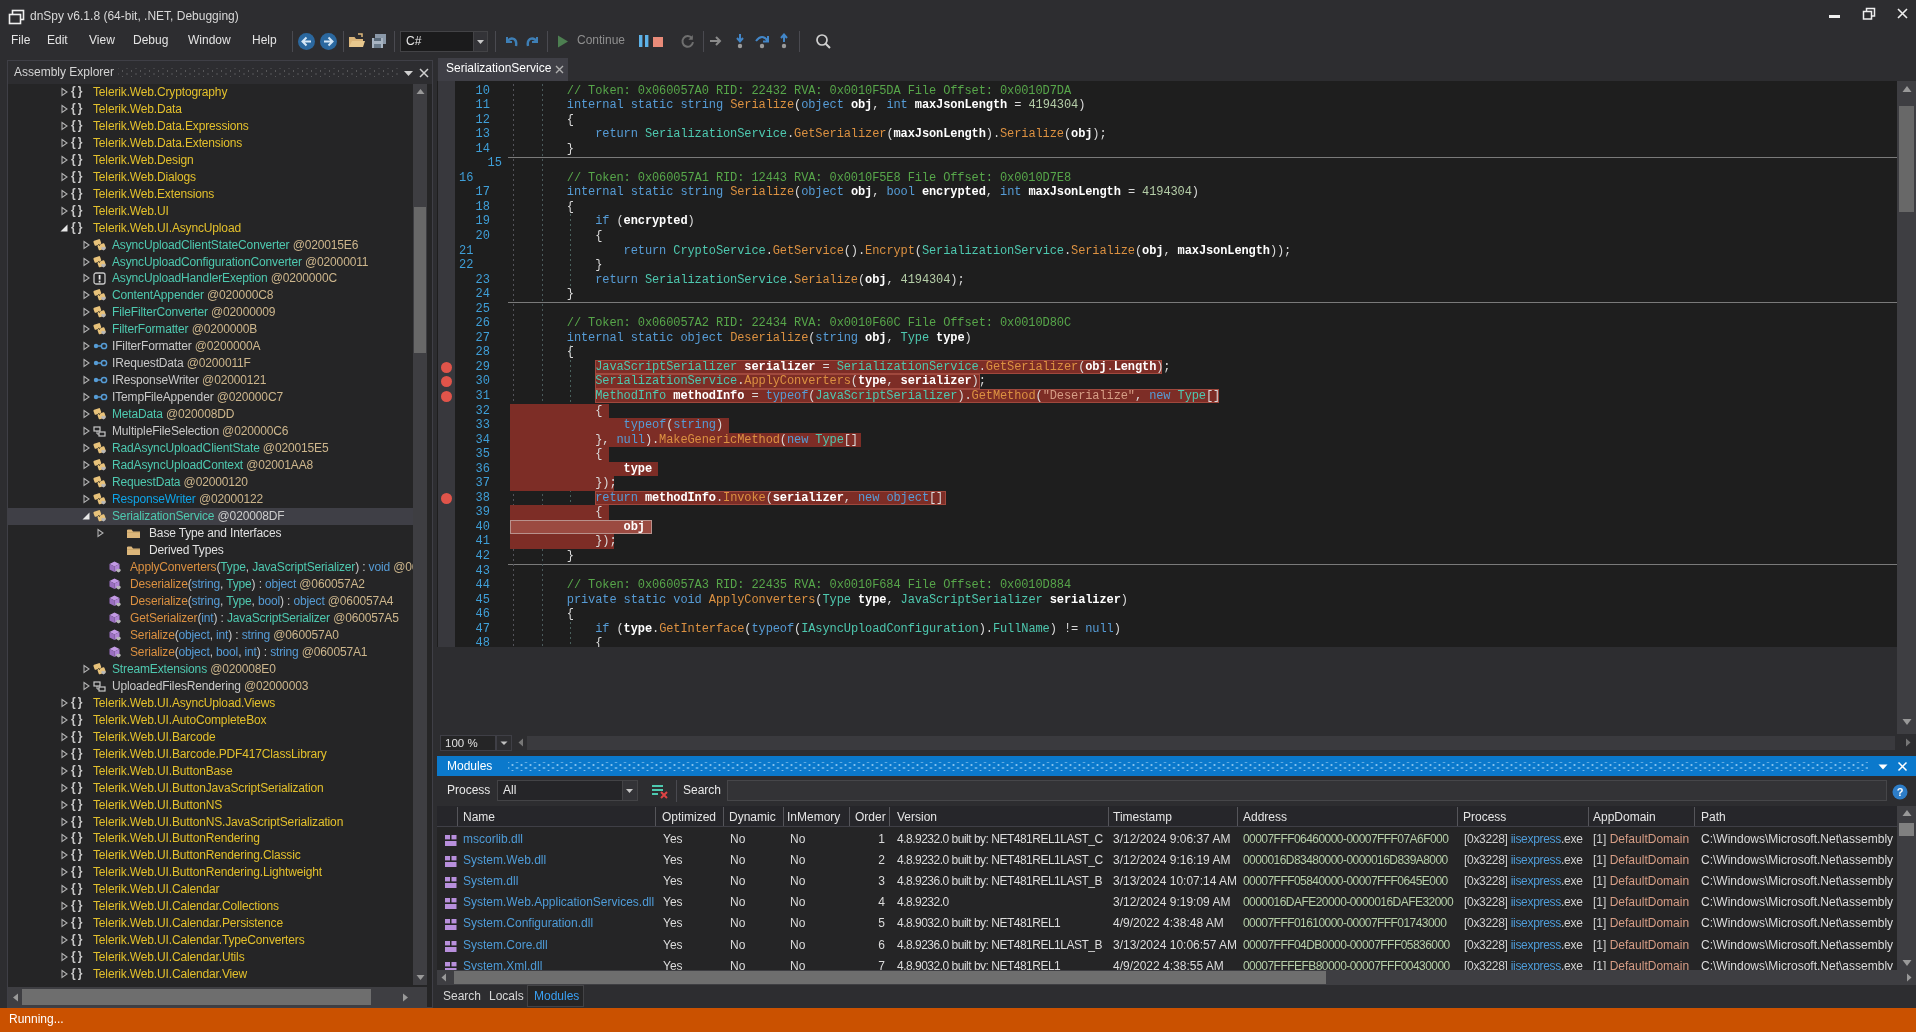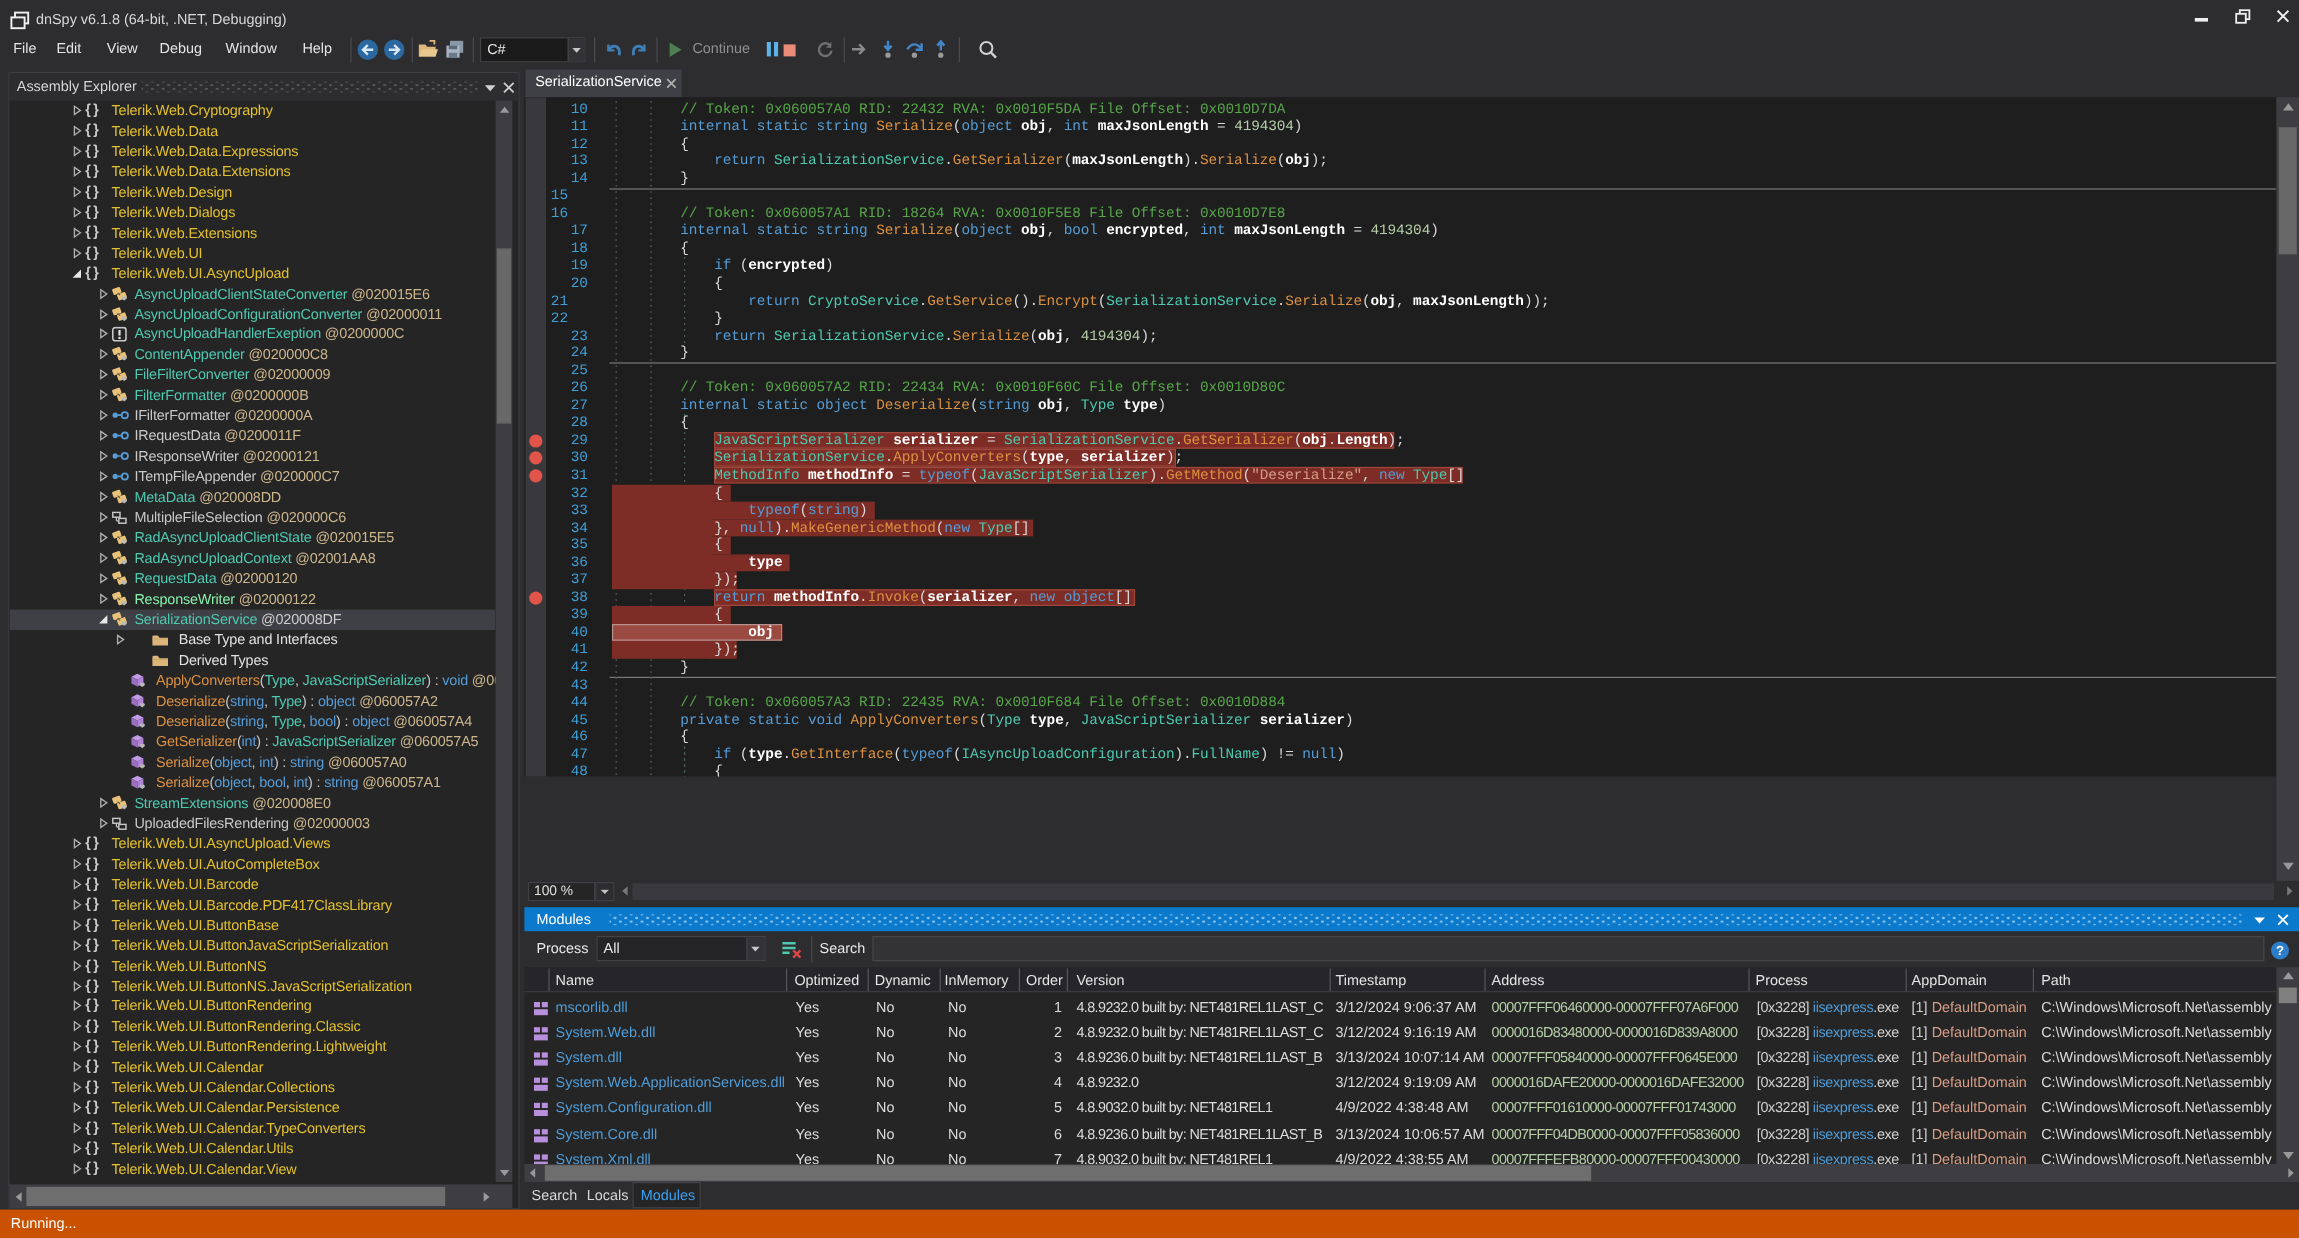--- a/index.html
+++ b/index.html
@@ -309,21 +309,21 @@
 <div class="abs ui" style="left:104px;top:391.10999999999996px"><span style="color:#4ec9b0">RequestData</span> <span class="tan">@02000120</span></div>
 <svg style="position:absolute;left:73px;top:410.08px" width="10" height="10" viewBox="0 0 10 10">
         <path d="M3,1.5 L8,5 L3,8.5 Z" fill="none" stroke="#b0b0b0" stroke-width="1.1"></path>
       </svg>
 <svg style="position:absolute;left:85px;top:408.08px" width="14" height="14" viewBox="0 0 14 14">
         <rect x="1" y="2" width="7" height="5.2" rx="1" transform="rotate(-20 4 5)" fill="#e8c27a"></rect>
         <rect x="5" y="6" width="7.4" height="5.4" rx="1" transform="rotate(-20 9 9)" fill="#e8c27a"></rect>
         <path d="M5 6 l2 2" stroke="#6b5a33" stroke-width="1"></path>
         <path d="M10.5,9.5 q1,-1.3 2,0 q1,1.3 -2,3 q-3,-1.7 -2,-3 q1,-1.3 2,0" fill="#b9b9b9"></path>
       </svg>
-<div class="abs ui" style="left:104px;top:408.08px"><span style="color:#86efac">ResponseWriter</span> <span class="tan">@02000122</span></div>
+<div class="abs ui" style="left:104px;top:408.08px"><span style="color:#0ea5e9">ResponseWriter</span> <span class="tan">@02000122</span></div>
 <div class="abs" style="left:0px;top:423.54999999999995px;width:405px;height:17px;background:#3f3f46"></div>
 <svg style="position:absolute;left:73px;top:427.04999999999995px" width="10" height="10" viewBox="0 0 10 10">
         <path d="M8.5,1.5 L8.5,8.5 L1.5,8.5 Z" fill="#e8e8e8"></path>
       </svg>
 <svg style="position:absolute;left:85px;top:425.04999999999995px" width="14" height="14" viewBox="0 0 14 14">
         <rect x="1" y="2" width="7" height="5.2" rx="1" transform="rotate(-20 4 5)" fill="#e8c27a"></rect>
         <rect x="5" y="6" width="7.4" height="5.4" rx="1" transform="rotate(-20 9 9)" fill="#e8c27a"></rect>
         <path d="M5 6 l2 2" stroke="#6b5a33" stroke-width="1"></path>
         <path d="M10.5,9.5 q1,-1.3 2,0 q1,1.3 -2,3 q-3,-1.7 -2,-3 q1,-1.3 2,0" fill="#b9b9b9"></path>
       </svg>
@@ -536,21 +536,21 @@
 <div class="abs" style="left:158px;top:409.8px;width:351px;height:14.5px;background:#7d2d26;box-shadow:inset 0 0 0 1px rgba(190,95,80,0.55)"></div>
 <div class="abs" style="left:73px;top:424.3px;width:83px;height:43.6px;background:#7d2d26"></div>
 <div class="abs" style="left:154px;top:424.3px;width:18px;height:14.5px;background:#7d2d26"></div>
 <div class="abs" style="left:154px;top:453.4px;width:23px;height:14.5px;background:#7d2d26"></div>
 <div class="abs" style="left:73px;top:438.9px;width:142px;height:14.5px;background:#9b4a41;box-shadow:inset 0 0 0 1px rgba(215,215,215,0.5)"></div>
 <div class="ln abs" style="left:22px;top:2.5px;width:31px;text-align:right">10</div>
 <div class="ln abs" style="left:22px;top:17.0px;width:31px;text-align:right">11</div>
 <div class="ln abs" style="left:22px;top:31.6px;width:31px;text-align:right">12</div>
 <div class="ln abs" style="left:22px;top:46.1px;width:31px;text-align:right">13</div>
 <div class="ln abs" style="left:22px;top:60.7px;width:31px;text-align:right">14</div>
-<div class="ln abs" style="left:22px;top:75.2px;width:31px;text-align:left">15</div>
+<div class="ln abs" style="left:34px;top:75.2px;width:31px;text-align:right">15</div>
 <div class="ln abs" style="left:22px;top:89.8px;width:31px;text-align:left">16</div>
 <div class="ln abs" style="left:22px;top:104.3px;width:31px;text-align:right">17</div>
 <div class="ln abs" style="left:22px;top:118.9px;width:31px;text-align:right">18</div>
 <div class="ln abs" style="left:22px;top:133.4px;width:31px;text-align:right">19</div>
 <div class="ln abs" style="left:22px;top:147.9px;width:31px;text-align:right">20</div>
 <div class="ln abs" style="left:22px;top:162.5px;width:31px;text-align:left">21</div>
 <div class="ln abs" style="left:22px;top:177.0px;width:31px;text-align:left">22</div>
 <div class="ln abs" style="left:22px;top:191.6px;width:31px;text-align:right">23</div>
 <div class="ln abs" style="left:22px;top:206.1px;width:31px;text-align:right">24</div>
 <div class="ln abs" style="left:22px;top:220.7px;width:31px;text-align:right">25</div>
@@ -581,21 +581,21 @@
 <div class="ln abs" style="left:22px;top:584.3px;width:31px;text-align:right">50</div>
 <div class="ln abs" style="left:22px;top:598.8px;width:31px;text-align:right">51</div>
 <div class="ln abs" style="left:22px;top:613.4px;width:31px;text-align:right">52</div>
 <div class="ln abs" style="left:22px;top:627.9px;width:31px;text-align:right">53</div>
 <div class="ln abs" style="left:22px;top:642.5px;width:31px;text-align:right">54</div>
 <div class="code abs" style="left:129.8px;top:2.5px"><span class="c">// Token: 0x060057A0 RID: 22432 RVA: 0x0010F5DA File Offset: 0x0010D7DA</span></div>
 <div class="code abs" style="left:129.8px;top:17.0px"><span class="k">internal static string </span><span class="m">Serialize</span>(<span class="k">object</span> <span class="v">obj</span>, <span class="k">int</span> <span class="v">maxJsonLength</span> = <span class="n">4194304</span>)</div>
 <div class="code abs" style="left:129.8px;top:31.6px">{</div>
 <div class="code abs" style="left:158.2px;top:46.1px"><span class="k">return </span><span class="t">SerializationService</span>.<span class="m">GetSerializer</span>(<span class="v">maxJsonLength</span>).<span class="m">Serialize</span>(<span class="v">obj</span>);</div>
 <div class="code abs" style="left:129.8px;top:60.7px">}</div>
-<div class="code abs" style="left:129.8px;top:89.8px"><span class="c">// Token: 0x060057A1 RID: 18264 RVA: 0x0010F5E8 File Offset: 0x0010D7E8</span></div>
+<div class="code abs" style="left:129.8px;top:89.8px"><span class="c">// Token: 0x060057A1 RID: 12443 RVA: 0x0010F5E8 File Offset: 0x0010D7E8</span></div>
 <div class="code abs" style="left:129.8px;top:104.3px"><span class="k">internal static string </span><span class="m">Serialize</span>(<span class="k">object</span> <span class="v">obj</span>, <span class="k">bool</span> <span class="v">encrypted</span>, <span class="k">int</span> <span class="v">maxJsonLength</span> = <span class="n">4194304</span>)</div>
 <div class="code abs" style="left:129.8px;top:118.9px">{</div>
 <div class="code abs" style="left:158.2px;top:133.4px"><span class="k">if </span>(<span class="v">encrypted</span>)</div>
 <div class="code abs" style="left:158.2px;top:147.9px">{</div>
 <div class="code abs" style="left:186.6px;top:162.5px"><span class="k">return </span><span class="t">CryptoService</span>.<span class="m">GetService</span>().<span class="m">Encrypt</span>(<span class="t">SerializationService</span>.<span class="m">Serialize</span>(<span class="v">obj</span>, <span class="v">maxJsonLength</span>));</div>
 <div class="code abs" style="left:158.2px;top:177.0px">}</div>
 <div class="code abs" style="left:158.2px;top:191.6px"><span class="k">return </span><span class="t">SerializationService</span>.<span class="m">Serialize</span>(<span class="v">obj</span>, <span class="n">4194304</span>);</div>
 <div class="code abs" style="left:129.8px;top:206.1px">}</div>
 <div class="code abs" style="left:129.8px;top:235.2px"><span class="c">// Token: 0x060057A2 RID: 22434 RVA: 0x0010F60C File Offset: 0x0010D80C</span></div>
 <div class="code abs" style="left:129.8px;top:249.8px"><span class="k">internal static object </span><span class="m">Deserialize</span>(<span class="k">string</span> <span class="v">obj</span>, <span class="t">Type</span> <span class="v">type</span>)</div>

